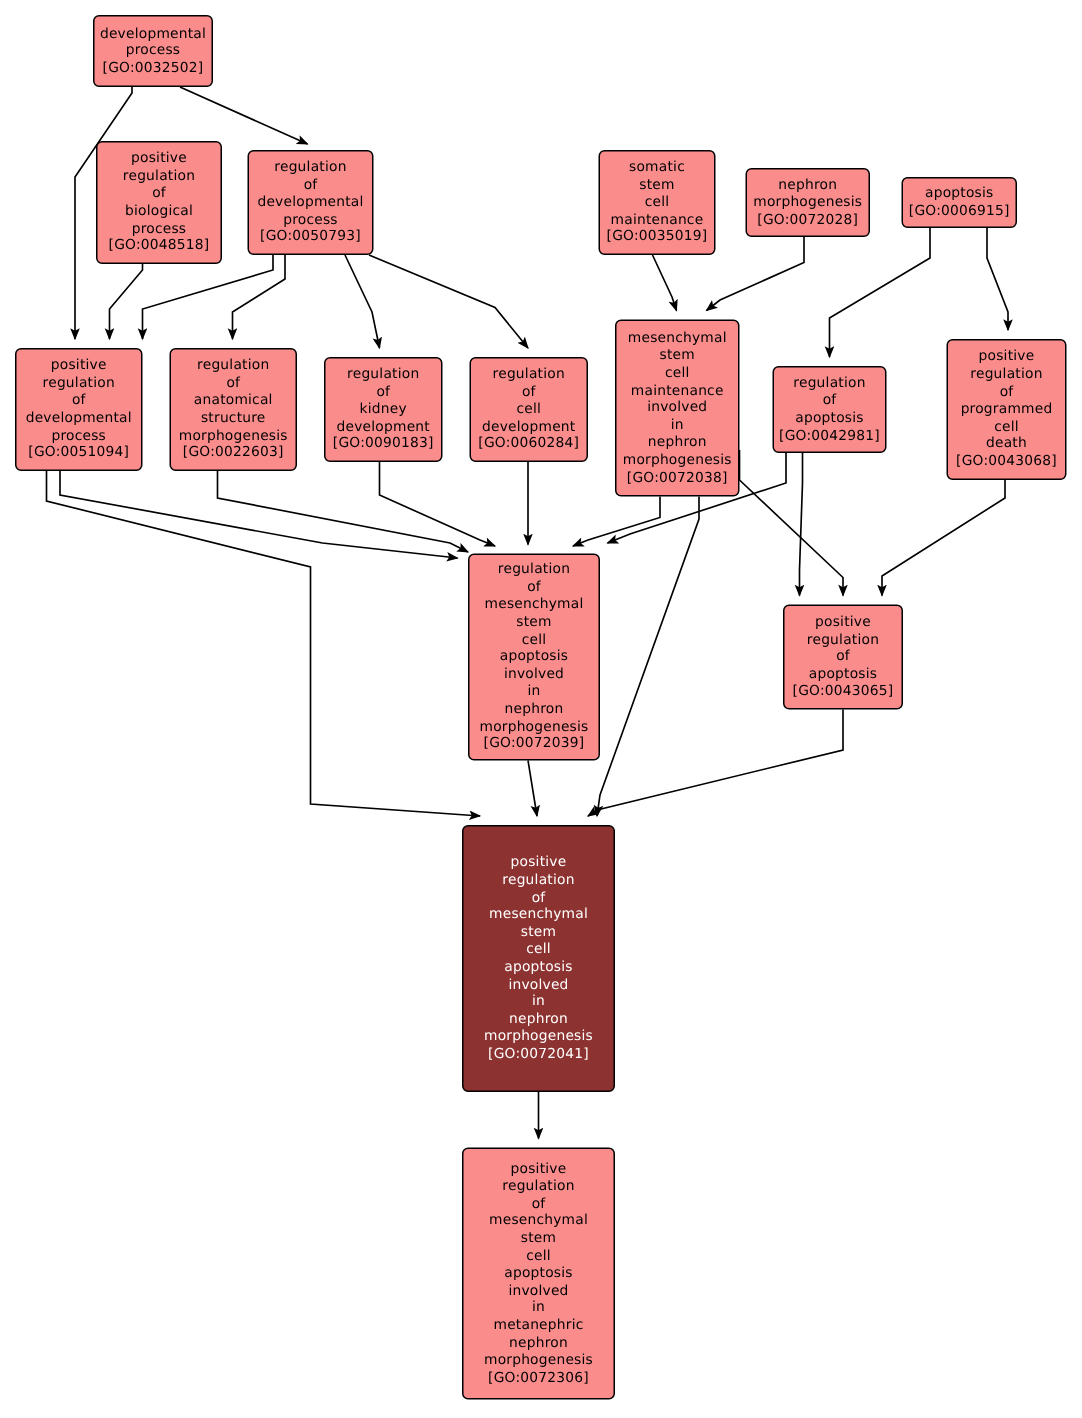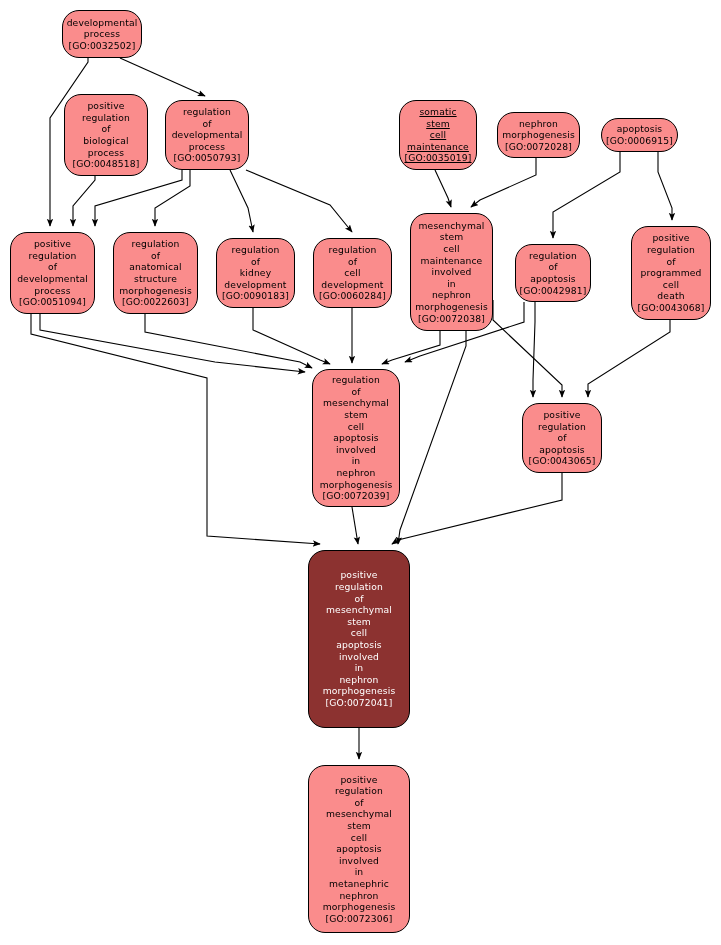--- a/index.html
+++ b/index.html
@@ -25,21 +25,21 @@
     position: absolute;
     left: 0; top: 0;
     width: 721px;
     height: 945px;
     pointer-events: none;
   }
   .go-node {
     position: absolute;
     box-sizing: border-box;
     border: 1px solid #000000;
-    border-radius: 17px;
+    border-radius: 4px;
     background: #fa8c8c;
     color: #000000;
     display: flex;
     align-items: center;
     justify-content: center;
     text-align: center;
     font-family: "DejaVu Sans", sans-serif;
     font-size: 9.2px;
     line-height: 11.6px;
     letter-spacing: 0.15px;
@@ -104,21 +104,21 @@
 regulation
 of
 biological
 process
 [GO:0048518]</span></div>
       <div class="go-node" style="left: 165px; top: 100px; width: 84px; height: 70px;"><span class="nlabel">regulation
 of
 developmental
 process
 [GO:0050793]</span></div>
-      <div class="go-node" style="left: 399px; top: 100px; width: 78px; height: 70px; text-decoration: underline;"><span class="nlabel">somatic
+      <div class="go-node" style="left: 399px; top: 100px; width: 78px; height: 70px;"><span class="nlabel">somatic
 stem
 cell
 maintenance
 [GO:0035019]</span></div>
       <div class="go-node" style="left: 497px; top: 112px; width: 83px; height: 46px;"><span class="nlabel">nephron
 morphogenesis
 [GO:0072028]</span></div>
       <div class="go-node" style="left: 601px; top: 118px; width: 77px; height: 34px;"><span class="nlabel">apoptosis
 [GO:0006915]</span></div>
       <div class="go-node" style="left: 10px; top: 232px; width: 85px; height: 82px;"><span class="nlabel">positive

